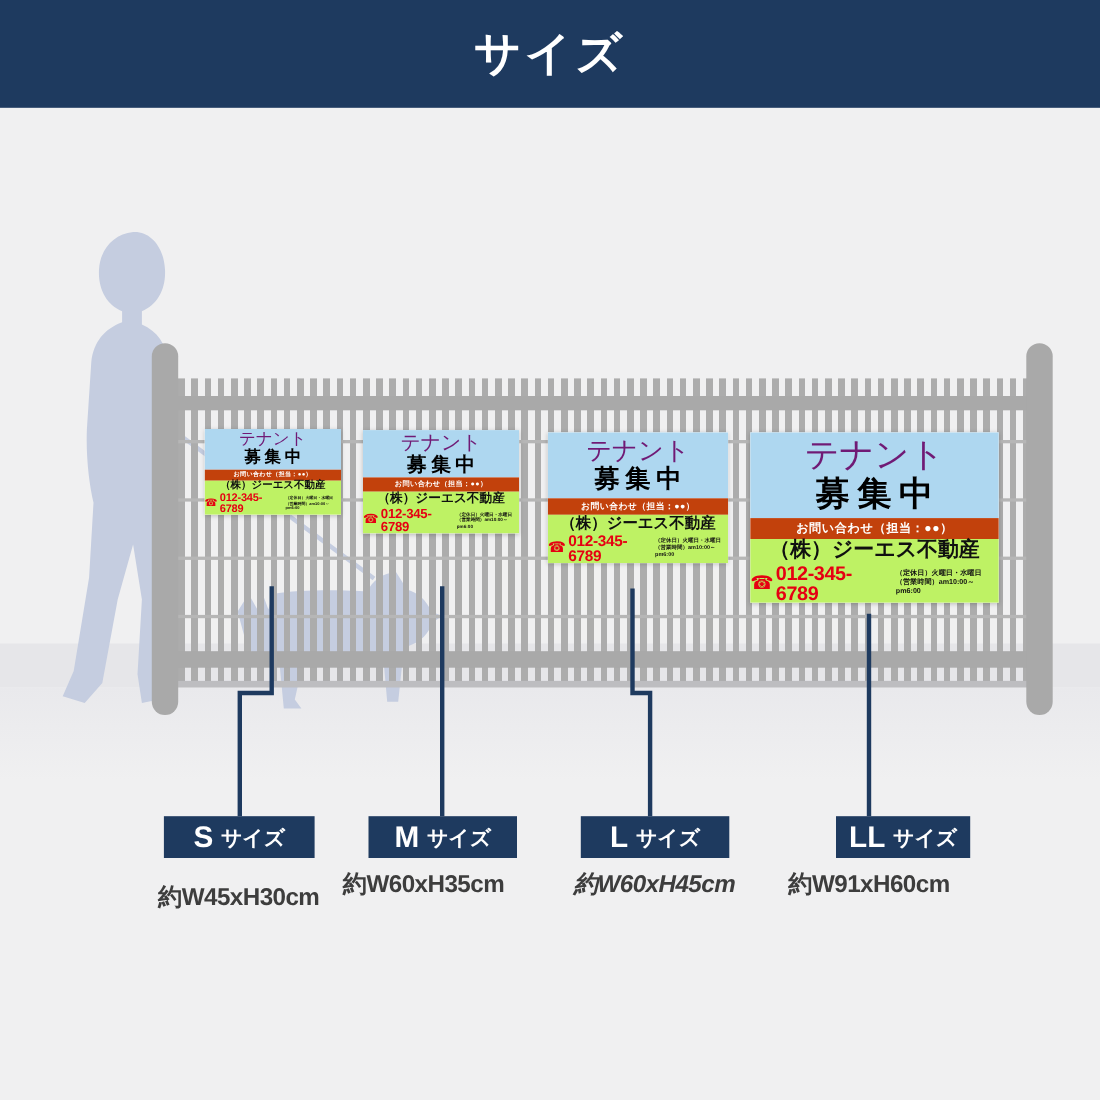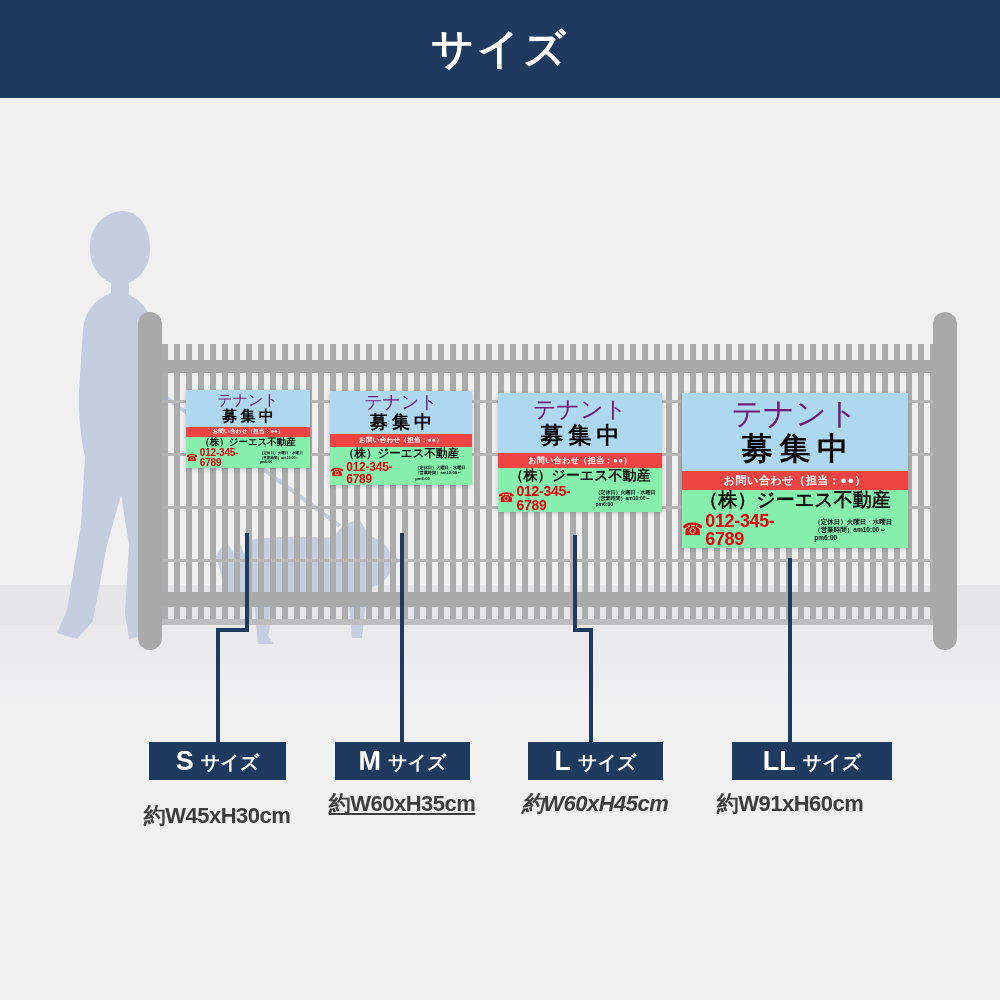--- a/index.html
+++ b/index.html
@@ -36,23 +36,23 @@
   #post-left{left:138px;} #post-right{left:933px;}
 
   
   .sign{position:absolute;display:flex;flex-direction:column;background:#fff;
         box-shadow:0 1px 4px rgba(0,0,0,.22);overflow:hidden;}
   .sign-blue{background:#aed7f0;display:flex;flex-direction:column;align-items:center;
              justify-content:center;}
   .sign-title1{font-weight:400;color:#701a75;line-height:1.12;font-size:var(--t);}
   .sign-title2{font-weight:900;color:#000;line-height:1.12;font-size:var(--t);
                letter-spacing:.22em;text-indent:.22em;}
-  .sign-strip{background:#ef4444;color:#fff;font-weight:700;display:flex;align-items:center;
+  .sign-strip{background:#c2410c;color:#fff;font-weight:700;display:flex;align-items:center;
               justify-content:center;font-size:var(--strip);letter-spacing:.05em;}
-  .sign-white{flex:1;background:#86efac;display:flex;flex-direction:column;align-items:center;
+  .sign-white{flex:1;background:#bef264;display:flex;flex-direction:column;align-items:center;
               justify-content:center;}
   .sign-company{font-weight:900;color:#101010;font-size:var(--co);line-height:1.1;}
   .phone-row{display:flex;align-items:center;justify-content:center;gap:2px;margin-top:1px;}
   .phone-icon{color:#e60012;font-size:calc(var(--ph)*0.95);line-height:1;}
   .phone-num{color:#e60012;font-weight:900;font-size:var(--ph);line-height:1;letter-spacing:-.02em;}
   .phone-notes{display:flex;flex-direction:column;text-align:left;color:#111;
                font-size:var(--note);line-height:1.25;font-weight:700;}
   #sign-s {left:186px;top:390px;width:124px;height:78px; --t:15px;--strip:5.5px;--co:9.5px;--ph:10px;--note:3.6px;}
   #sign-s  .sign-blue{height:48px;} #sign-s  .sign-strip{height:13px;}
   #sign-m {left:330px;top:391px;width:142px;height:94px; --t:18px;--strip:6.5px;--co:11.5px;--ph:12px;--note:4.2px;}
@@ -62,26 +62,26 @@
   #sign-ll{left:682px;top:393px;width:226px;height:155px;--t:31px;--strip:11px;--co:19px;--ph:18px;--note:6.5px;}
   #sign-ll .sign-blue{height:91px;} #sign-ll .sign-strip{height:23px;}
 
   
   .leader-layer{position:absolute;left:0;top:0;width:1000px;height:1000px;}
 
   
   .size-box{position:absolute;top:742px;height:38px;background:#1e3a5f;color:#fff;
             display:flex;align-items:center;justify-content:center;gap:7px;}
   #box-s{left:149px;width:137px;} #box-m{left:335px;width:135px;}
-  #box-l{left:528px;width:135px;} #box-ll{left:732px;width:160px;}
+  #box-l{left:528px;width:135px;} #box-ll{left:760px;width:122px;}
   .size-letter{font-size:27px;font-weight:700;line-height:1;}
   .size-unit{font-size:19px;font-weight:700;line-height:1;padding-top:2px;}
   .dimension{position:absolute;top:789px;width:190px;font-size:22px;font-weight:700;
              color:#3d3d3d;text-align:center;letter-spacing:-0.5px;}
-  #dim-s{left:122px;margin-top:12px;} #dim-m{left:307px;text-decoration:underline;} #dim-l{left:500px;font-style:italic;} #dim-ll{left:695px;}
+  #dim-s{left:122px;margin-top:12px;} #dim-m{left:290px;} #dim-l{left:500px;font-style:italic;} #dim-ll{left:695px;}
 
   
   .footnote{position:absolute;top:881px;right:52px;font-size:21px;font-weight:700;color:#1e3a5f;}
 </style>
 </head>
 <body>
 
 <div id="stage">
 
   <div class="header">

